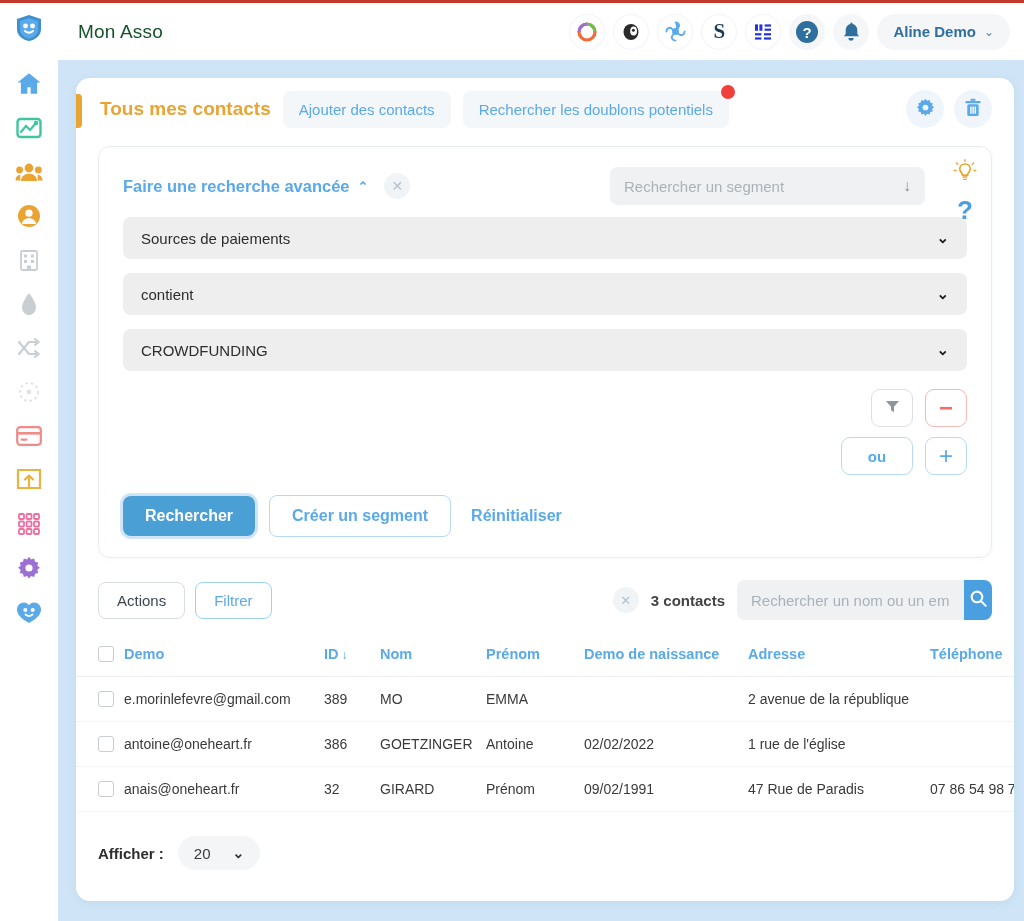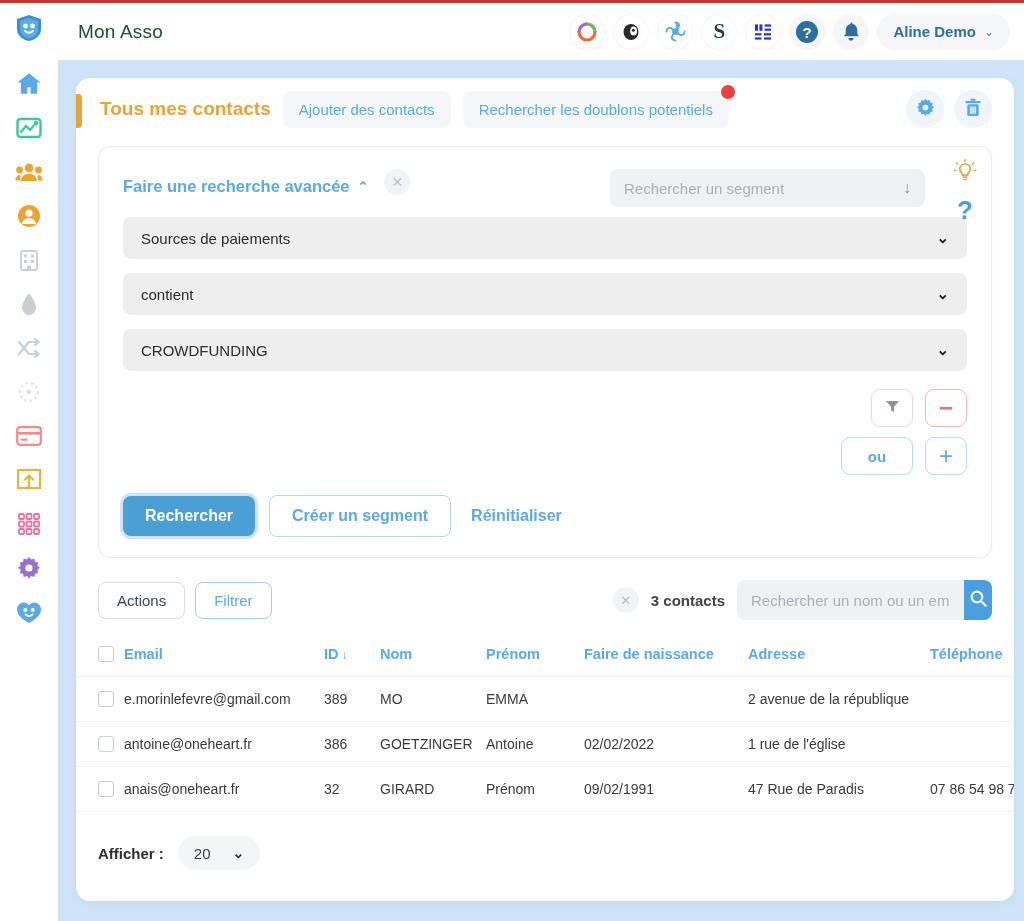--- a/index.html
+++ b/index.html
@@ -107,21 +107,21 @@
   }
 
   
   .adv-panel {
     margin: 6px 22px 0 22px;
     border: 1px solid #e9edf1; border-radius: 12px;
     padding: 22px 24px 20px 24px;
     position: relative;
     box-shadow: 0 1px 4px rgba(120,140,160,.06);
   }
-  .adv-head { display: flex; height: 34px; }
+  .adv-head { display: flex; align-items: center; height: 34px; }
   .adv-link {
     color: #5aa9e8; font-size: 16.5px; font-weight: 700; cursor: pointer;
     display: flex; align-items: center; gap: 8px;
   }
   .adv-caret { font-size: 13px; }
   .adv-x {
     width: 26px; height: 26px; border-radius: 50%; background: #f1f4f6;
     display: flex; align-items: center; justify-content: center;
     margin-left: 16px; color: #b6c0c8; font-size: 14px; cursor: pointer;
   }
@@ -584,27 +584,27 @@
       </div>
     </div>
   </div>
 
   <table class="tbl">
     <thead>
       <tr>
         <th class="cb-cell">
           <span class="cbx"></span>
         </th>
-        <th class="col-email">Email</th>
+        <th class="col-email">Demo</th>
         <th class="col-id">
           <span>ID</span><span class="sort-ar">↓</span>
         </th>
         <th class="col-nom">Nom</th>
         <th class="col-prenom">Prénom</th>
-        <th class="col-dob">Faire de naissance</th>
+        <th class="col-dob">Demo de naissance</th>
         <th class="col-adr">Adresse</th>
         <th class="col-tel">Téléphone</th>
       </tr>
     </thead>
     <tbody>
       <tr>
         <td class="cb-cell">
             <span class="cbx"></span>
           </td>
         <td>e.morinlefevre@gmail.com</td>

